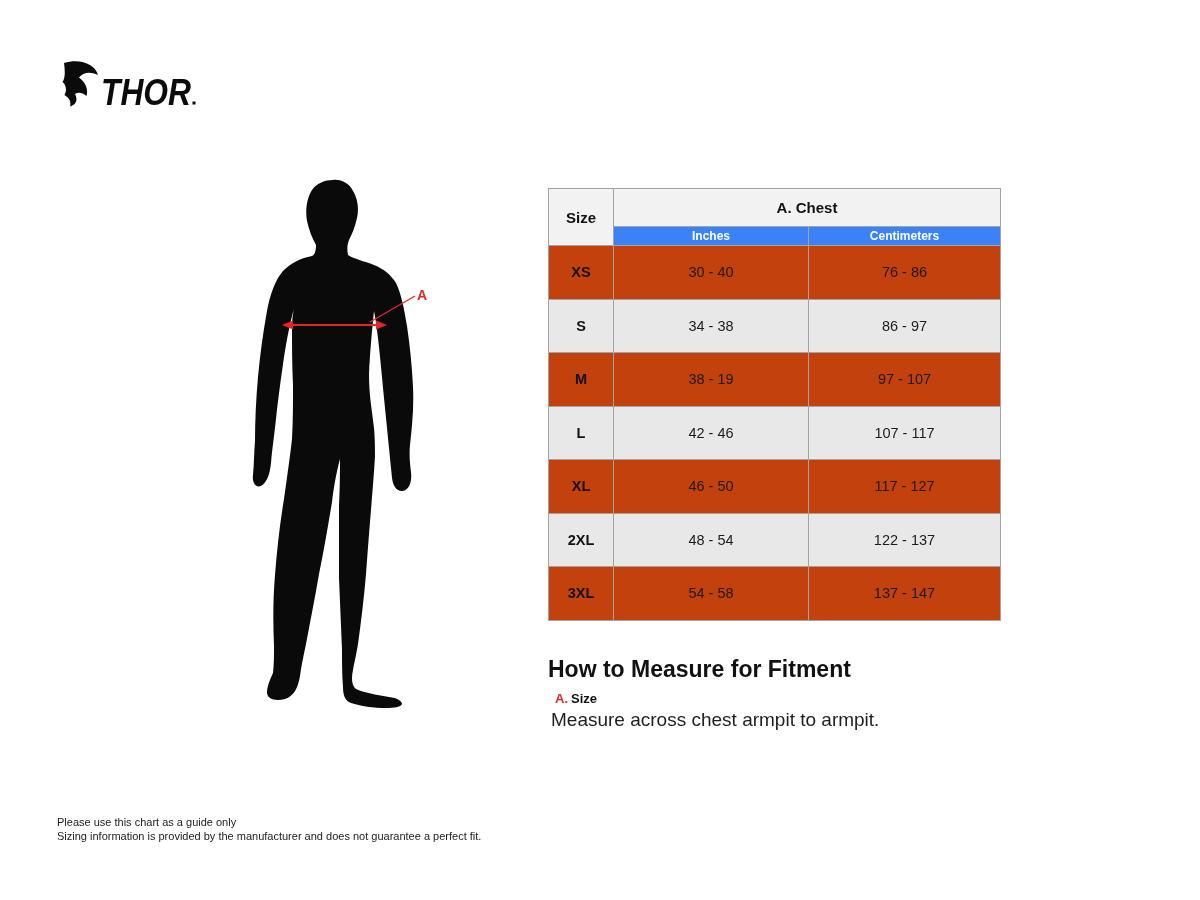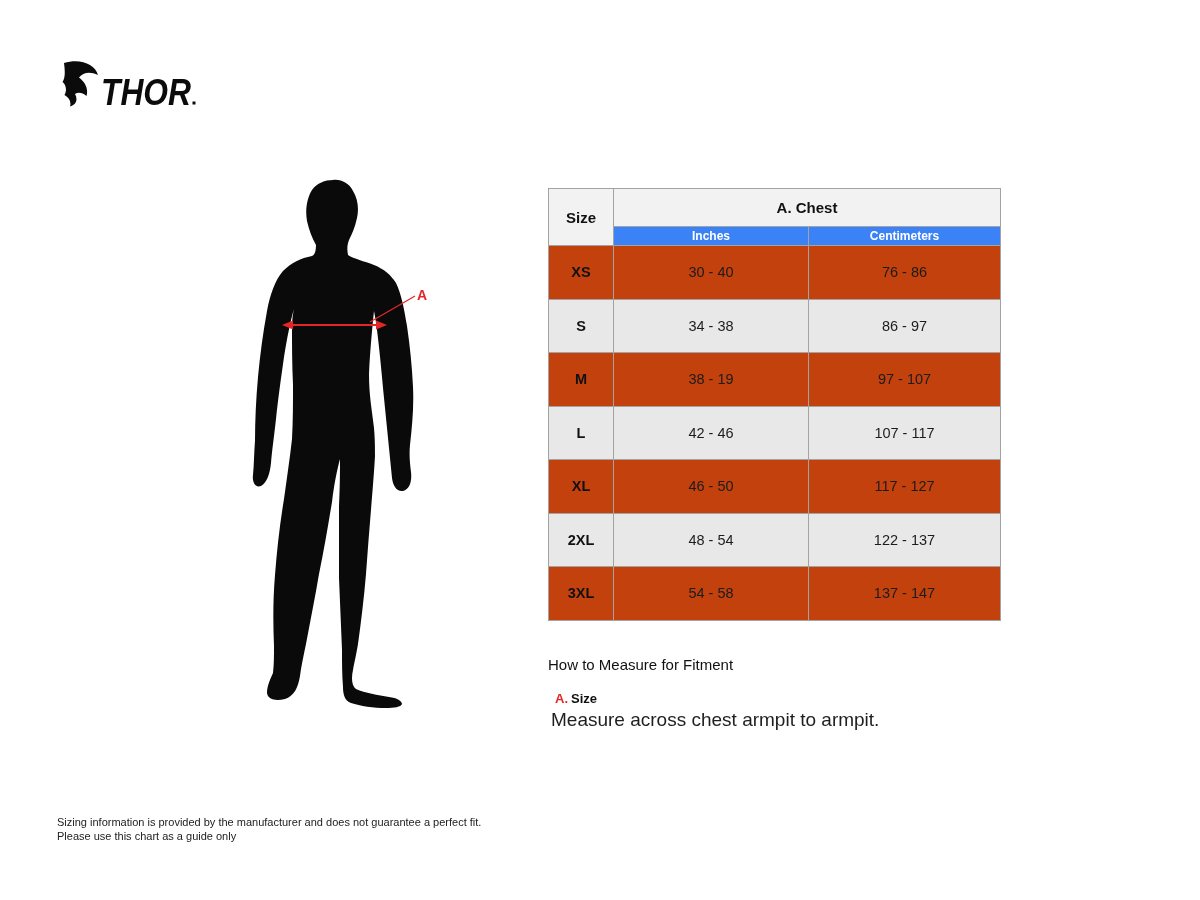--- a/index.html
+++ b/index.html
@@ -17,21 +17,21 @@
                    table-layout:fixed;padding-left:25px;}
   table.size-table th,table.size-table td{border:1px solid #a3a3a3;text-align:center;
                    vertical-align:middle;padding:0;}
   .head-cell{background:#f2f2f2;font-size:15px;font-weight:bold;color:#111;}
   th.chest-head{height:37px;}
   th.unit-cell{background:#3b82f6;color:#fff;font-size:12px;font-weight:bold;height:18px;}
   td.data-cell{font-size:14.5px;color:#1c1c1c;height:52.5px;background:#c2410c;font-weight:normal;}
   td.size-col{font-weight:bold;color:#111;}
   tr.alt td{background:#e8e8e8;}
 
-  .measure-heading{position:absolute;left:548px;top:656px;font-size:15px;font-weight:normal;color:#111;text-align:center;}
+  .measure-heading{position:absolute;left:548px;top:656px;font-size:23px;font-weight:bold;color:#111;text-align:center;}
   .measure-item{position:absolute;left:555px;top:691px;font-size:13px;font-weight:bold;color:#111;}
   .measure-item .letter{color:#e32726;margin-right:3px;}
   .measure-desc{position:absolute;left:551px;top:709px;font-size:19px;color:#1f1f1f;}
 
   .footnote{position:absolute;left:57px;top:815px;font-size:11px;color:#222;line-height:14px;}
 </style>
 </head>
 <body>
 
 <div class="canvas">
@@ -130,17 +130,17 @@
   </tbody>
     </table>
 
   <div class="measure-heading">How to Measure for Fitment</div>
   <div class="measure-item">
     <span class="letter">A.</span><span>Size</span>
   </div>
   <div class="measure-desc">Measure across chest armpit to armpit.</div>
 
   <div class="footnote">
+    <div>Please use this chart as a guide only</div>
     <div>Sizing information is provided by the manufacturer and does not guarantee a perfect fit.</div>
-    <div>Please use this chart as a guide only</div>
   </div>
 
 </div>
 
 </body></html>

